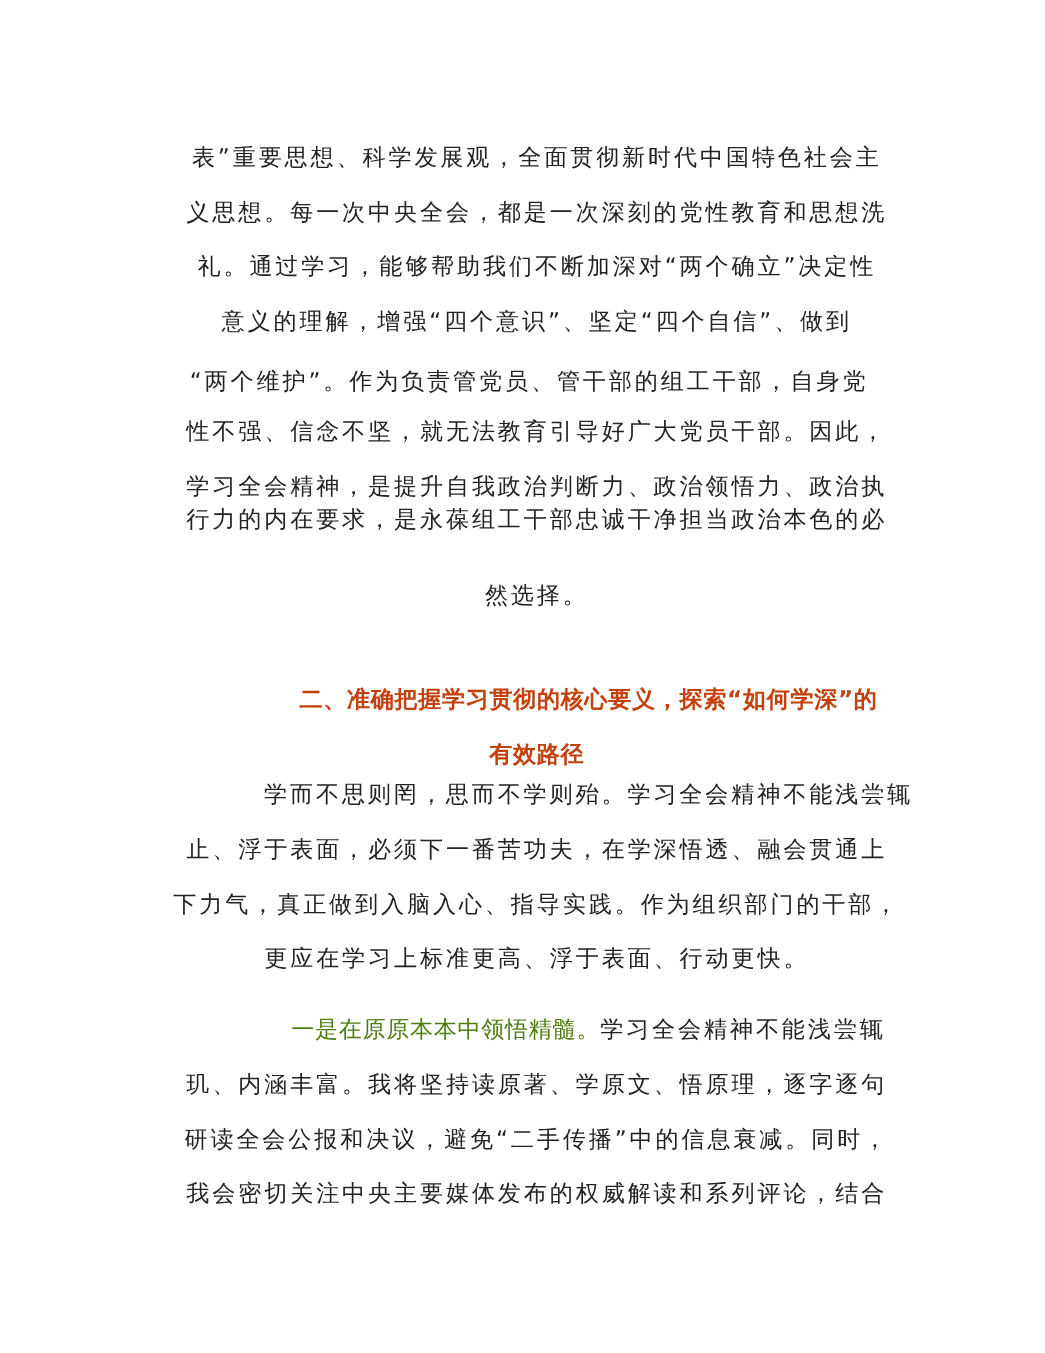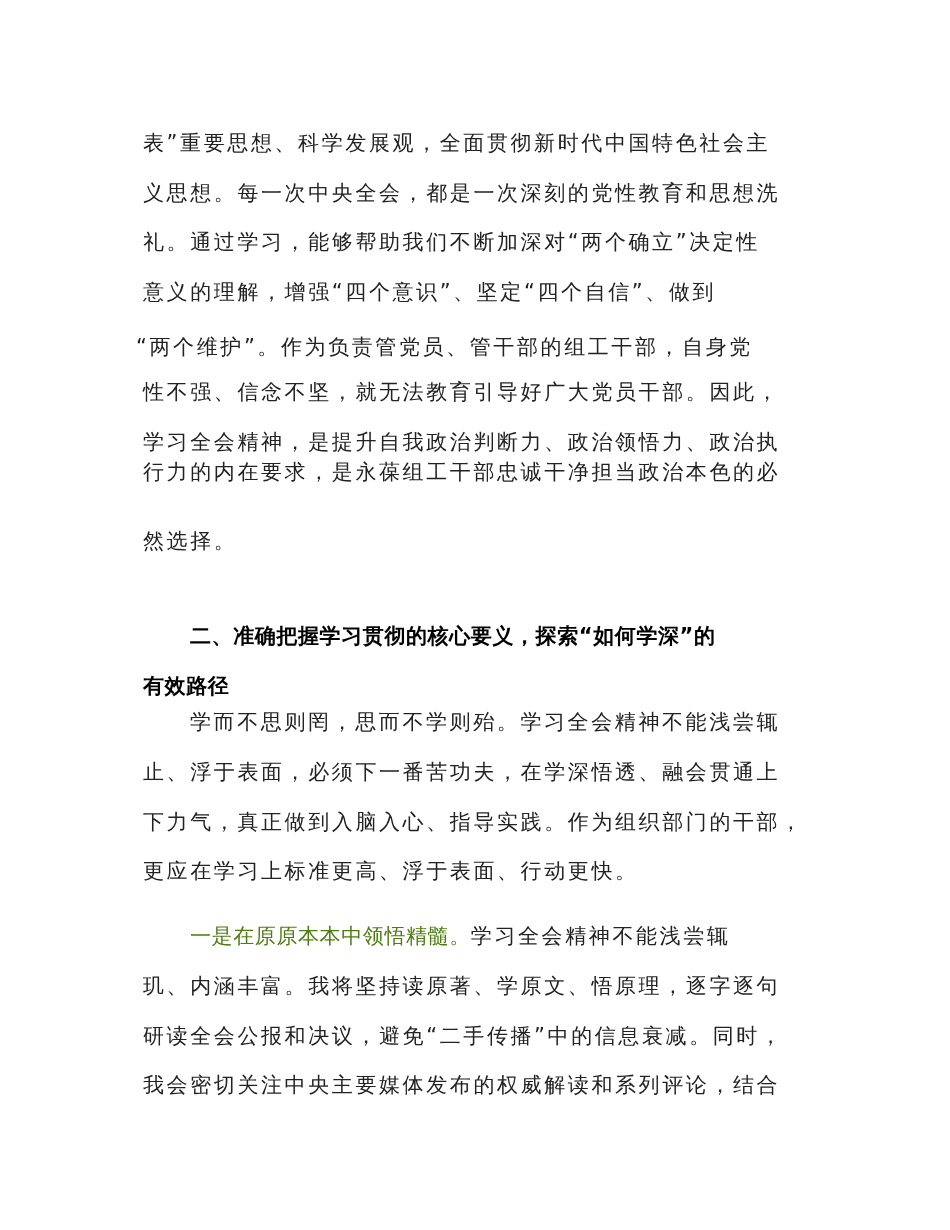--- a/index.html
+++ b/index.html
@@ -14,37 +14,38 @@
       overflow: hidden;
       font-family: "DejaVu Sans", "Liberation Sans", sans-serif;
       color: #1a1a1a;
     }
     .page {
       position: absolute;
       left: 0; top: 0;
       width: 950px;
       height: 1230px;
       background: #ffffff;
+      text-align: center;
     }
     .line {
       position: absolute;
       left: 143px;
       width: 690px;
       height: 30px;
       font-size: 21px;
       line-height: 30px;
       letter-spacing: 2.6px;
       white-space: nowrap;
       color: #222;
     }
     .line.indent { left: 190px; }
     .line.heading {
       font-weight: bold;
       letter-spacing: 0.6px;
-      color: #000000;
+      color: #c2410c;
     }
     .bold { font-weight: normal; letter-spacing: 0.6px; color: #4d7c0f; }
   </style>
 </head>
 <body>
 
 <div class="page">
 
   <div>
     <div class="line" style="top:128px">表”重要思想、科学发展观，全面贯彻新时代中国特色社会主</div>

